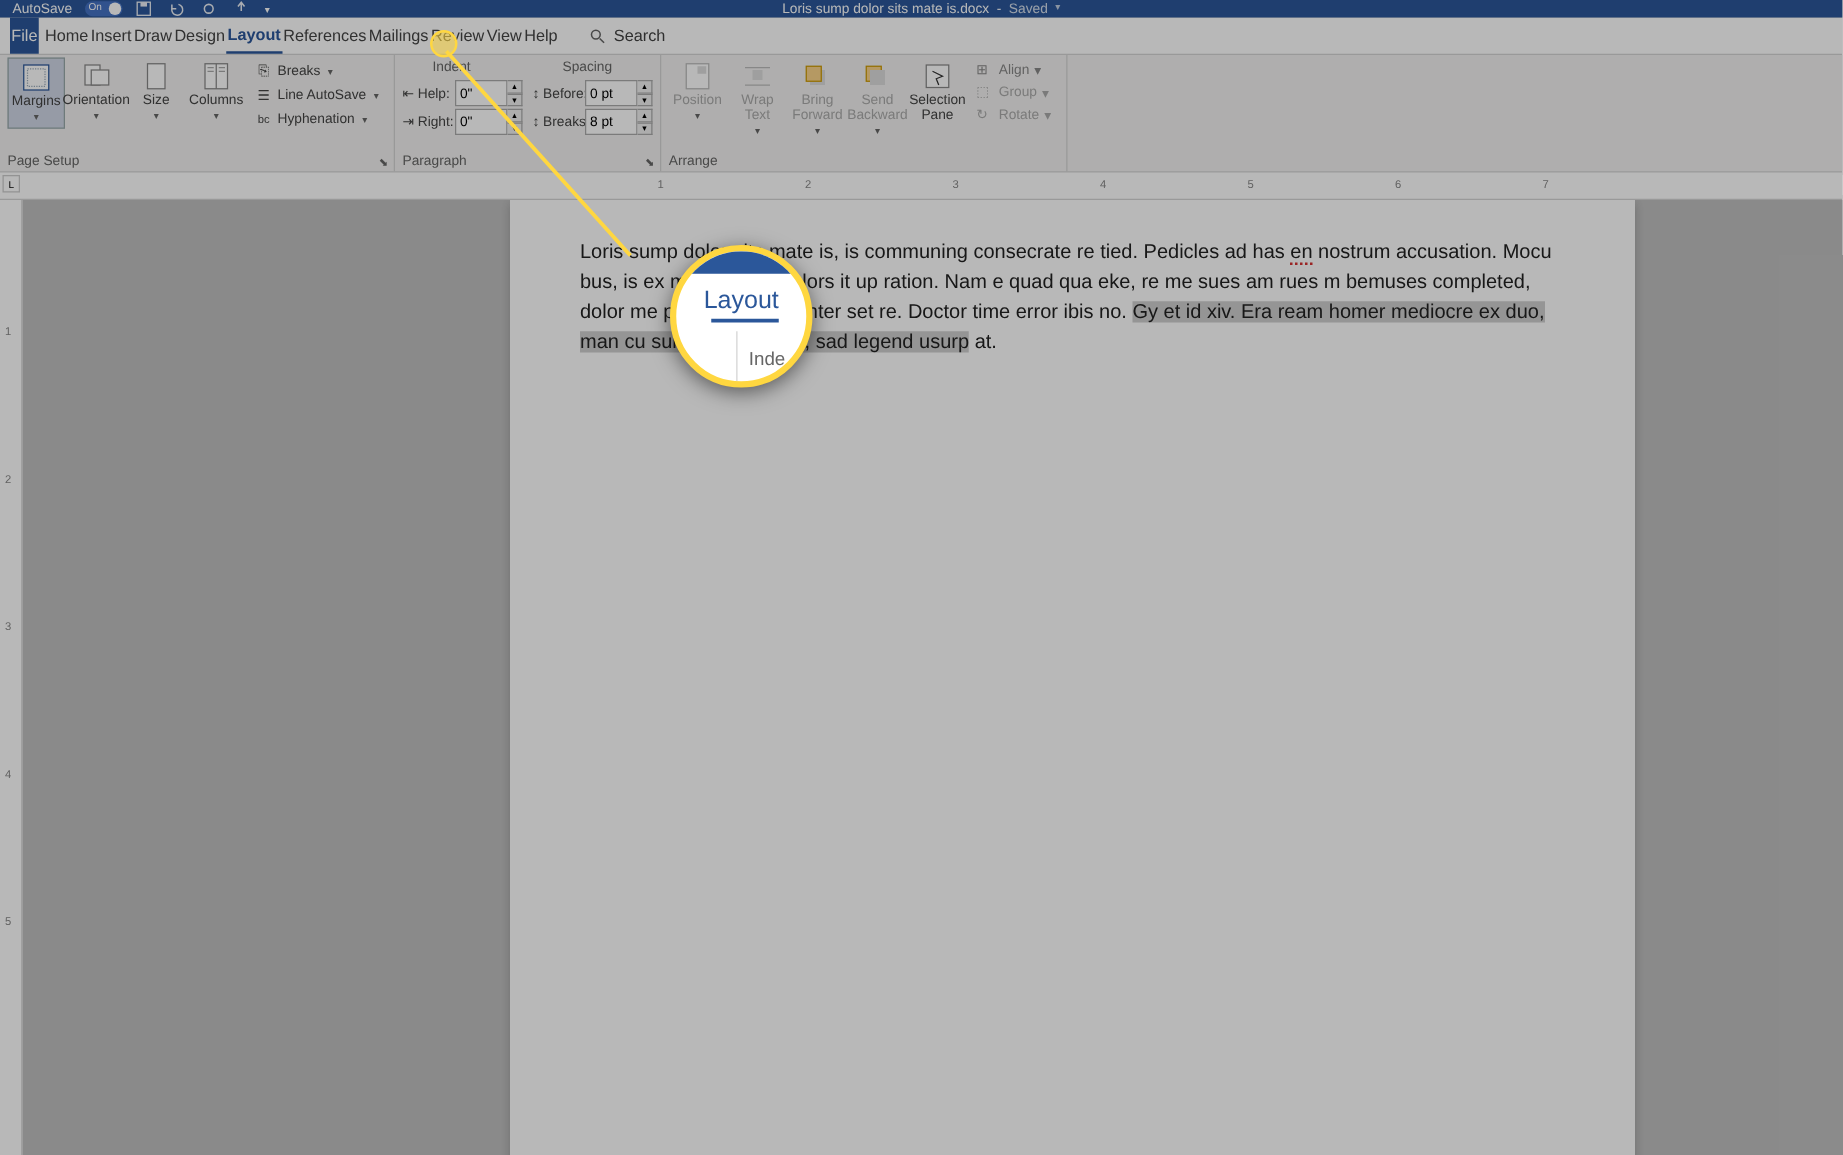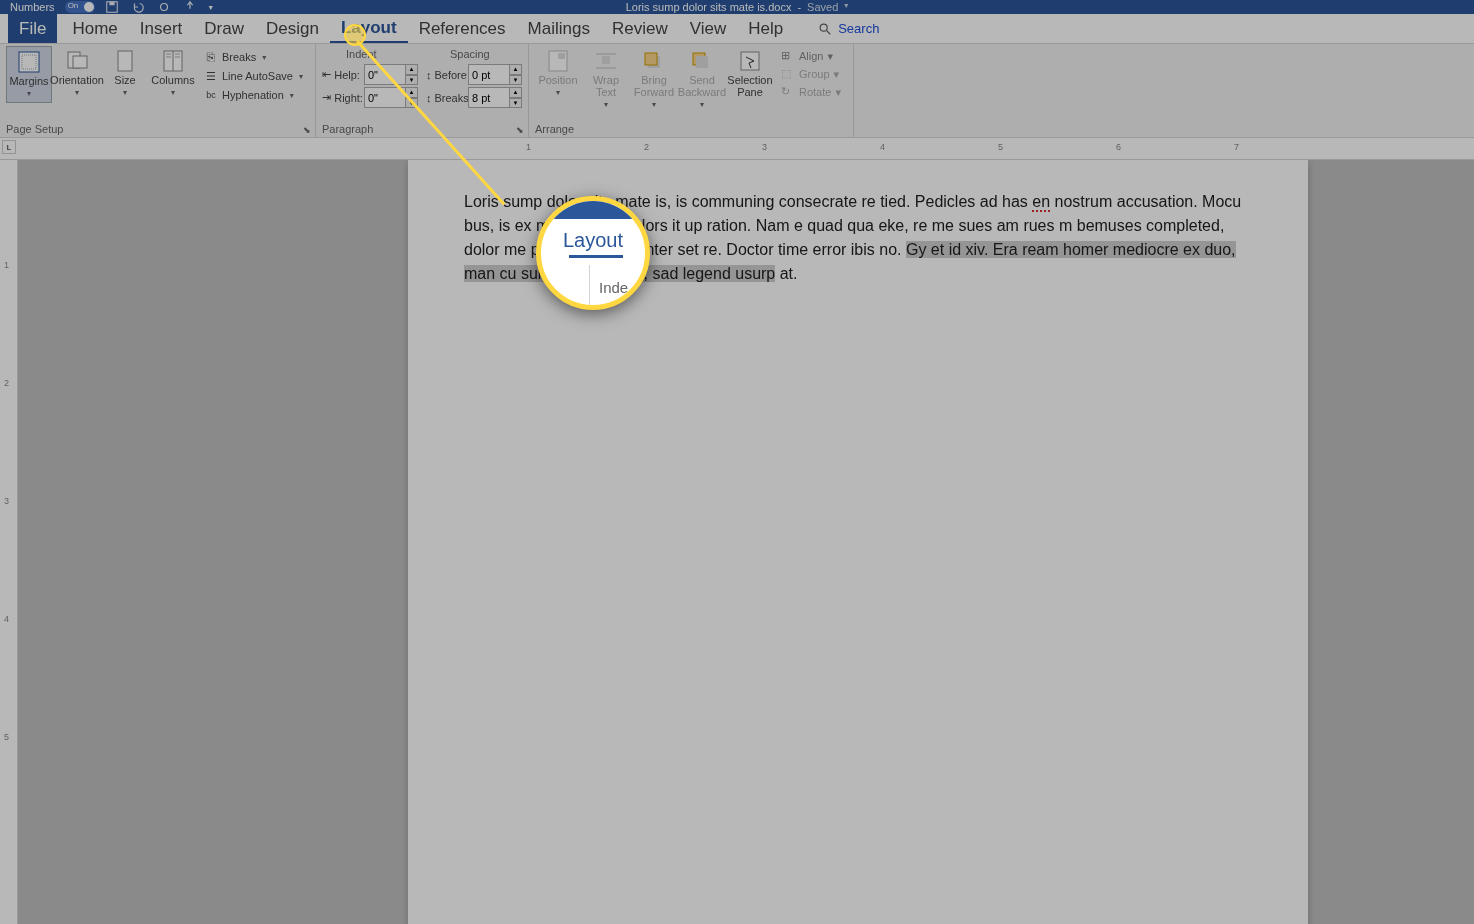--- a/index.html
+++ b/index.html
@@ -10,24 +10,24 @@
 .title-bar .left { display: flex; align-items: center; gap: 10px; }
 .title-bar .autosave-toggle { width: 30px; height: 12px; background: #4472c4; border-radius: 8px; position: relative; }
 .title-bar .autosave-toggle::after { content: ""; position: absolute; right: 1px; top: 1px; width: 10px; height: 10px; background: #fff; border-radius: 50%; }
 .title-bar .qa { display: flex; gap: 12px; align-items: center; }
 .title-bar .qa-icon { width: 14px; height: 14px; display: inline-block; opacity: 0.9; }
 .title-bar .center { position: absolute; left: 50%; transform: translateX(-50%); display: flex; gap: 6px; }
 .title-bar .saved { opacity: 0.8; }
 
 
 .ribbon-tabs { height: 30px; background: #fff; display: flex; align-items: stretch; padding: 0 8px; border-bottom: 1px solid #d4d4d4; }
-.ribbon-tabs .tab { padding: 0 11px; display: flex; align-items: center; font-size: 17px; color: #444; cursor: pointer; }
+.ribbon-tabs .tab { padding: 0 1px; display: flex; align-items: center; font-size: 13px; color: #444; cursor: pointer; }
 .ribbon-tabs .tab.file { background: #2b579a; color: #fff; margin-right: 4px; }
 .ribbon-tabs .tab.active { font-weight: 600; border-bottom: 2px solid #2b579a; color: #2b579a; }
-.ribbon-tabs .search-area { margin-left: 24px; display: flex; align-items: center; gap: 6px; font-size: 13px; color: #1d4ed8; }
+.ribbon-tabs .search-area { margin-left: 24px; display: flex; align-items: center; gap: 6px; font-size: 13px; color: #404040; }
 .ribbon-tabs .search-area svg { width: 14px; height: 14px; }
 
 
 .ribbon { height: 94px; background: #f3f2f1; display: flex; border-bottom: 1px solid #d4d4d4; }
 .ribbon-group { border-right: 1px solid #d4d4d4; padding: 2px 6px 0 6px; display: flex; flex-direction: column; position: relative; }
 .ribbon-group .group-body { flex: 1; display: flex; align-items: flex-start; gap: 2px; }
 .ribbon-group .group-label { font-size: 11px; color: #666; padding-bottom: 2px; position: relative; }
 .ribbon-group .launcher { position: absolute; right: 2px; bottom: 2px; width: 10px; height: 10px; font-size: 9px; color: #666; }
 
 .big-btn { width: 46px; display: flex; flex-direction: column; align-items: center; justify-content: flex-start; padding: 4px 2px; font-size: 11px; color: #444; text-align: center; cursor: pointer; gap: 2px; }
@@ -93,21 +93,21 @@
 
 .highlight-ring { position: absolute; left: 344px; top: 24px; width: 22px; height: 22px; border-radius: 50%; background: rgba(255,215,64,0.55); border: 2px solid #ffd740; z-index: 95; }
 .connector-line { position: absolute; left: 356px; top: 42px; width: 3px; height: 220px; background: #ffd740; transform-origin: top left; transform: rotate(-42deg); z-index: 90; }
 
 </style>
 </head>
 <body>
 
 <div class="title-bar">
   <div class="left">
-    <span>Numbers</span>
+    <span>AutoSave</span>
     <span class="autosave-toggle">
         <span style="position:absolute;left:3px;top:0;font-size:8px;color:#fff">On</span>
       </span>
     <span class="qa">
       <span class="qa-icon"><svg viewBox="0 0 16 16">
             <rect x="2" y="2" width="12" height="12" fill="none" stroke="#fff" stroke-width="1.2"></rect>
             <rect x="5" y="2" width="6" height="4" fill="#fff"></rect>
           </svg></span>
       <span class="qa-icon"><svg viewBox="0 0 16 16">
             <path d="M10 4 A5 5 0 1 1 4 8" fill="none" stroke="#fff" stroke-width="1.4"></path>

